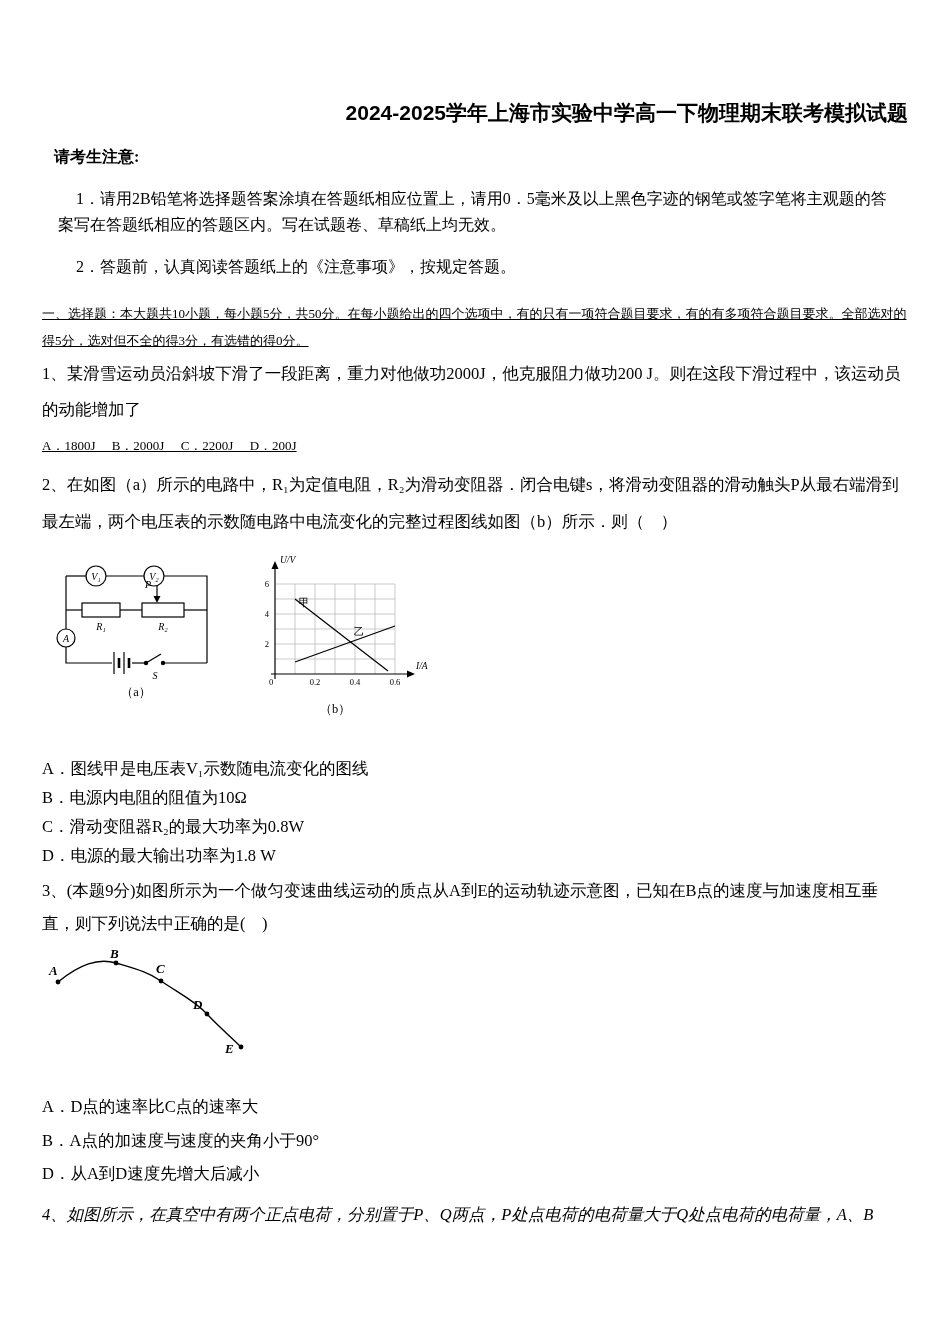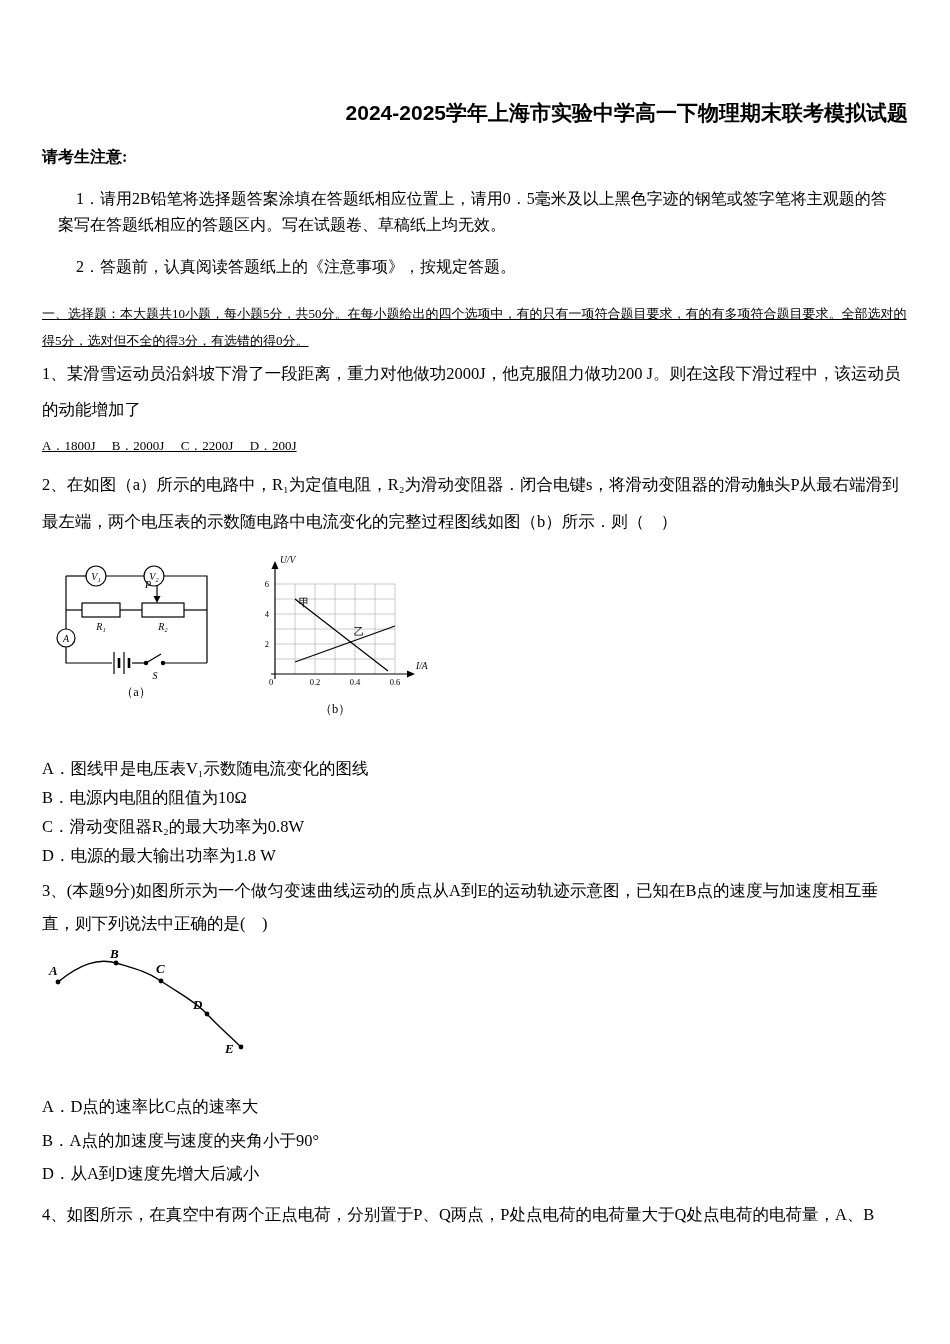--- a/index.html
+++ b/index.html
@@ -9,28 +9,28 @@
     background: #ffffff; color: #000;
     font-family: "Liberation Serif", "DejaVu Serif", serif;
     overflow: hidden;
   }
   .page { padding: 100px 42px 0 42px; }
   .title {
     font-family: "Liberation Sans", "DejaVu Sans", sans-serif;
     font-size: 21px; font-weight: 700; text-align: right;
     margin: 0 0 17px 0; line-height: 26px;
   }
-  .notice-head { font-size: 16px; font-weight: 700; margin: 0; line-height: 27px; }
+  .notice-head { font-size: 16px; font-weight: 700; margin: 12px; line-height: 27px; }
   .notice-item { font-size: 16px; margin: 16px; line-height: 26px; text-indent: 18px; }
   .section-intro { font-size: 13px; line-height: 27px; margin: 20px 0 0 0; text-decoration: underline; }
   .question { font-size: 16.5px; margin: 2px 0 0 0; }
   .q1 { line-height: 36px; }
   .q2 { line-height: 37px; }
   .q3 { line-height: 33px; margin-top: 4px; }
-  .q4 { line-height: 36px; margin-top: 6px; }
+  .q4 { line-height: 36px; margin-top: 6px; font-style: italic; }
   .opts-line { font-size: 13px; line-height: 36px; margin: 0; white-space: pre-wrap; text-decoration: underline; }
   .opt { font-size: 16.5px; line-height: 29px; margin: 0; }
   .q3-opt { line-height: 33.5px; }
   .figure-row { display: flex; align-items: flex-start; gap: 16px; margin: 8px 0 34px 12px; }
   .traj-fig { margin: 8px 0 30px 2px; }
   svg { display: block; }
   svg text { font-family: "Liberation Serif", "DejaVu Serif", serif; fill: #000; }
   .lab { font-style: italic; font-size: 10px; }
   .lab-big { font-style: italic; font-weight: 700; font-size: 13px; }
   .tick { font-size: 8.5px; }

